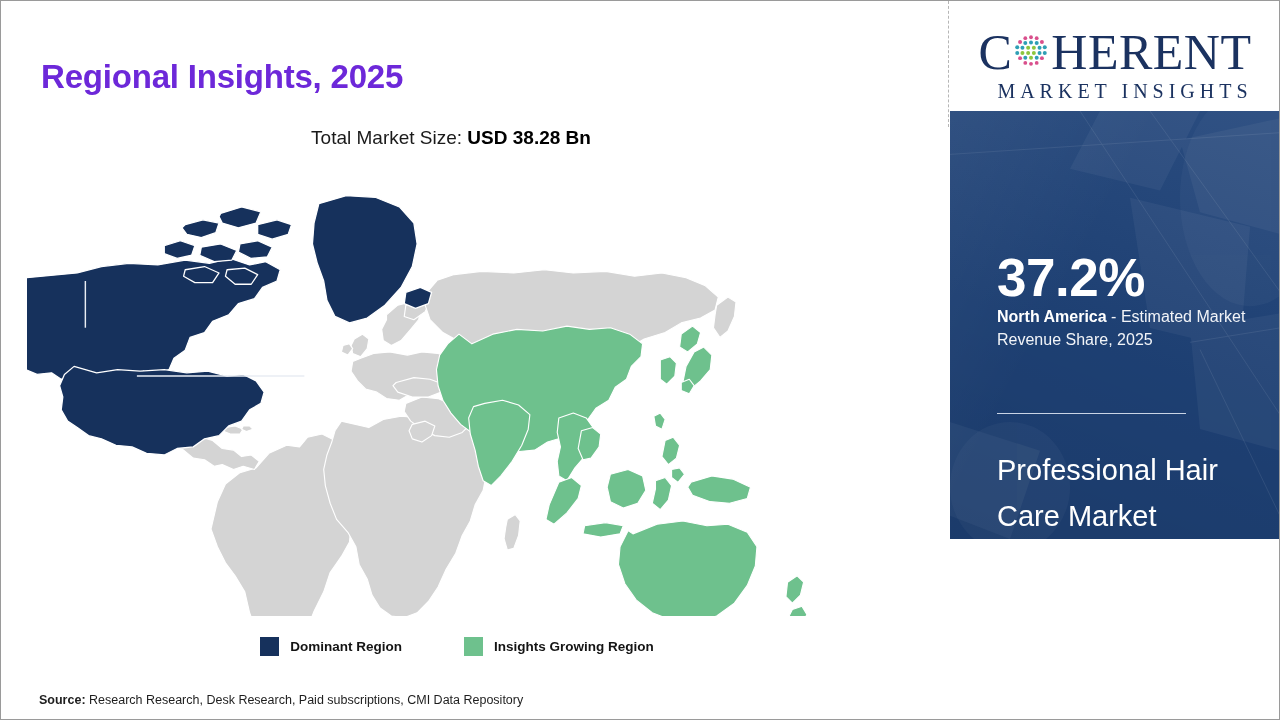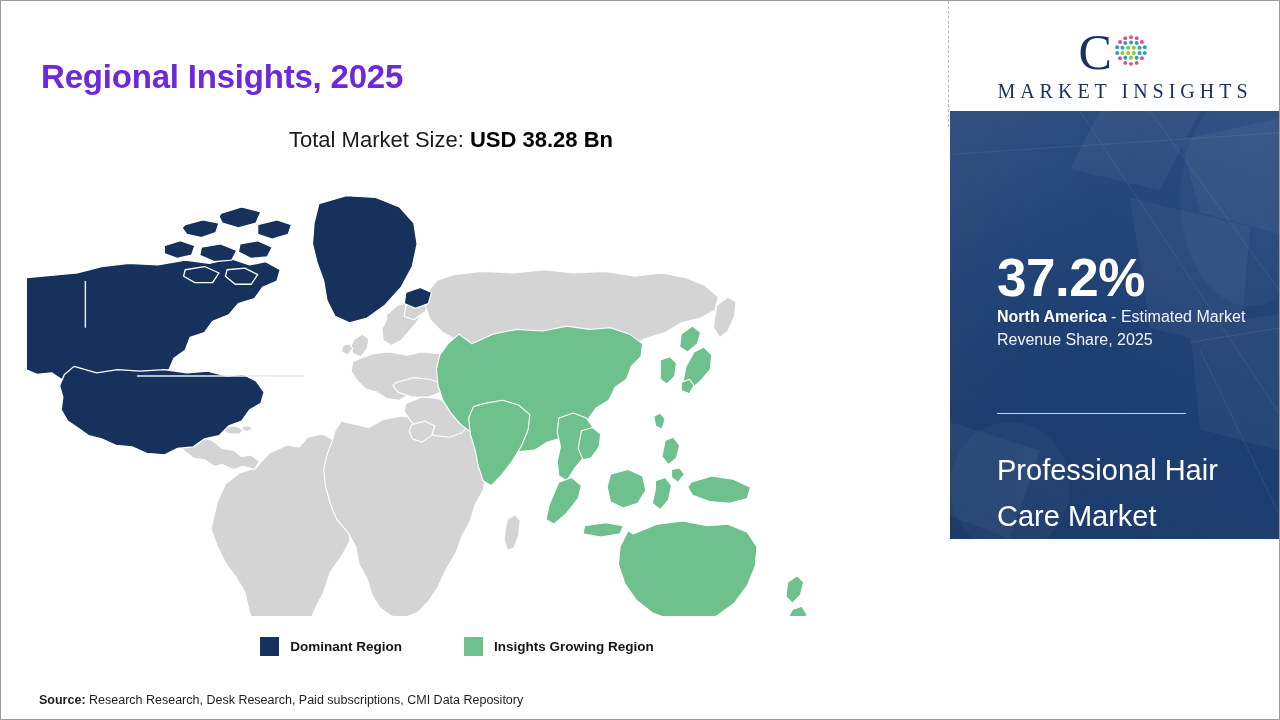--- a/index.html
+++ b/index.html
@@ -38,21 +38,21 @@
     letter-spacing: -0.2px;
     white-space: nowrap;
     margin-top: 24px;
   }
   .market-size {
     position: absolute;
     left: 0;
     top: 126px;
     width: 900px;
     text-align: center;
-    font-size: 22px;
+    font-size: 19px;
     color: #1a1a1a;
     white-space: nowrap;
   }
   .market-size .ms-value {
     font-weight: bold;
     color: #000000;
   }
 
   
   .map-wrap {
@@ -380,20 +380,21 @@
           <circle cx="8.5" cy="27.5" r="2.1" fill="#d94f8c"></circle>
           <circle cx="14" cy="27" r="2.1" fill="#2f9fb5"></circle>
           <circle cx="20" cy="27" r="2.1" fill="#8dc63f"></circle>
           <circle cx="26" cy="27" r="2.1" fill="#2f9fb5"></circle>
           <circle cx="31.5" cy="27.5" r="2.1" fill="#d94f8c"></circle>
           <circle cx="14" cy="32.5" r="2.0" fill="#d94f8c"></circle>
           <circle cx="20" cy="33.5" r="2.0" fill="#d94f8c"></circle>
           <circle cx="26" cy="32.5" r="2.0" fill="#d94f8c"></circle>
         </g>
       </svg>
+      <span class="logo-rest">HERENT</span>
     </div>
     <div class="logo-sub">MARKET INSIGHTS</div>
   </div>
 
   <div class="blue-panel">
     <div class="panel-texture">
       <svg viewBox="0 0 330 592" preserveAspectRatio="none">
         <g fill="#ffffff" opacity="0.045">
           <path d="M150 0 L250 0 L210 110 L120 80 Z"></path>
           <path d="M230 40 L330 10 L330 170 L250 140 Z"></path>

